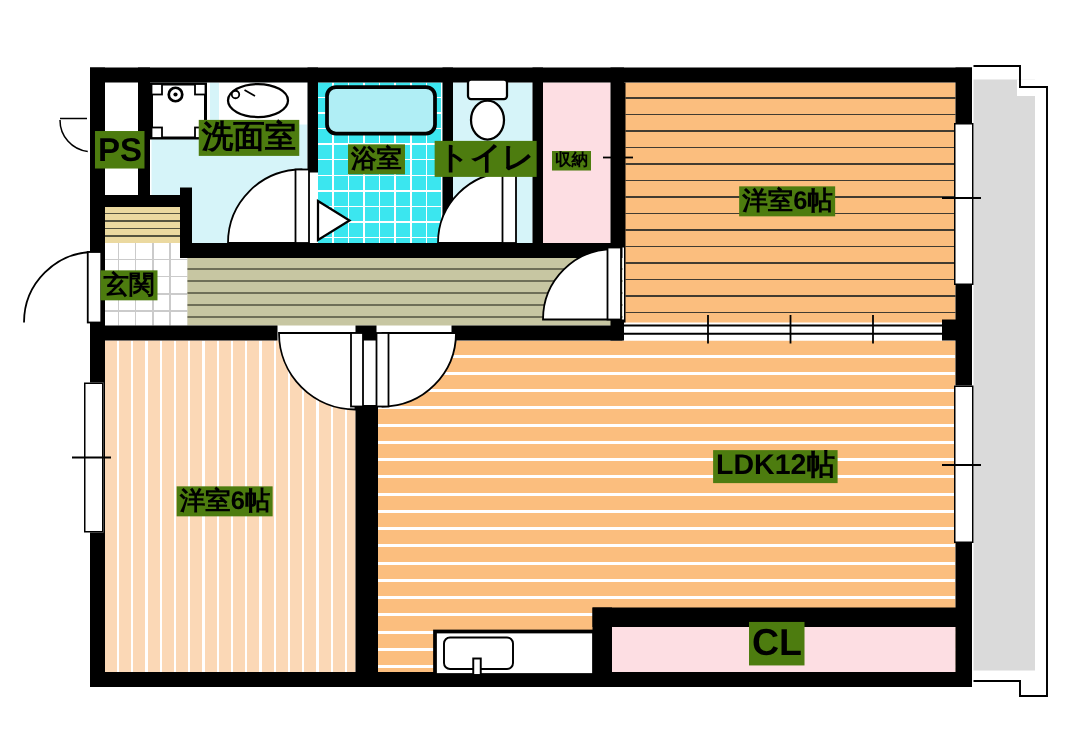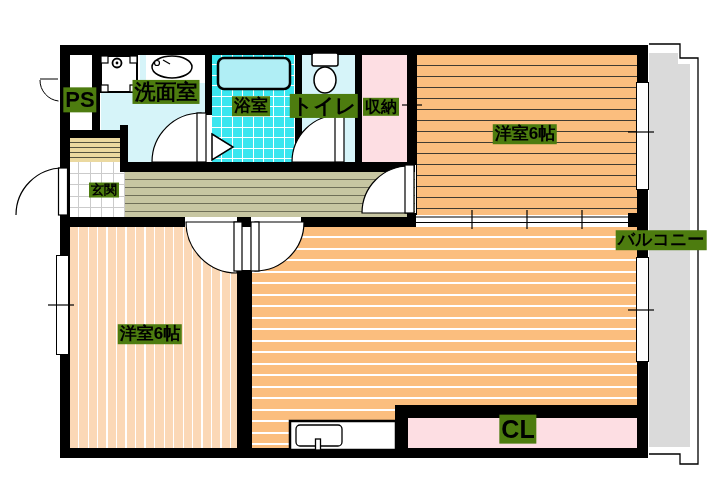--- a/index.html
+++ b/index.html
@@ -176,20 +176,20 @@
       <rect x="290" y="421" width="106" height="29" fill="#fff" stroke="#000" stroke-width="2.5"></rect>
       <rect x="296" y="425" width="46" height="21" rx="4" fill="#fff" stroke="#000" stroke-width="1.3"></rect>
       <rect x="315.5" y="439" width="5" height="11" fill="#fff" stroke="#000" stroke-width="1.3"></rect>
     </g>
   </svg>
 
   <div class="label" style="left:80px;top:100px;font-size:22px;">PS</div>
   <div class="label" style="left:166px;top:92px;font-size:21px;">洗面室</div>
   <div class="label" style="left:251px;top:106px;font-size:17px;">浴室</div>
   <div class="label" style="left:324px;top:106px;font-size:21px;">トイレ</div>
-  <div class="label" style="left:381px;top:107px;font-size:16px;text-align:right;">収納</div>
+  <div class="label" style="left:381px;top:107px;font-size:11px;text-align:right;">収納</div>
   <div class="label" style="left:525px;top:134px;font-size:17px;">洋室6帖</div>
-  <div class="label" style="left:661px;top:240px;font-size:17px;">バルコニー</div>
-  <div class="label" style="left:104px;top:190px;font-size:13px;">玄関</div>
+  <div class="label" style="left:86px;top:190px;font-size:17px;">玄関</div>
   <div class="label" style="left:150px;top:334px;font-size:17px;">洋室6帖</div>
+  <div class="label" style="left:517px;top:311px;font-size:19px;">LDK12帖</div>
   <div class="label" style="left:518px;top:429px;font-size:25px;">CL</div>
 
 </div>
 
 </body></html>

